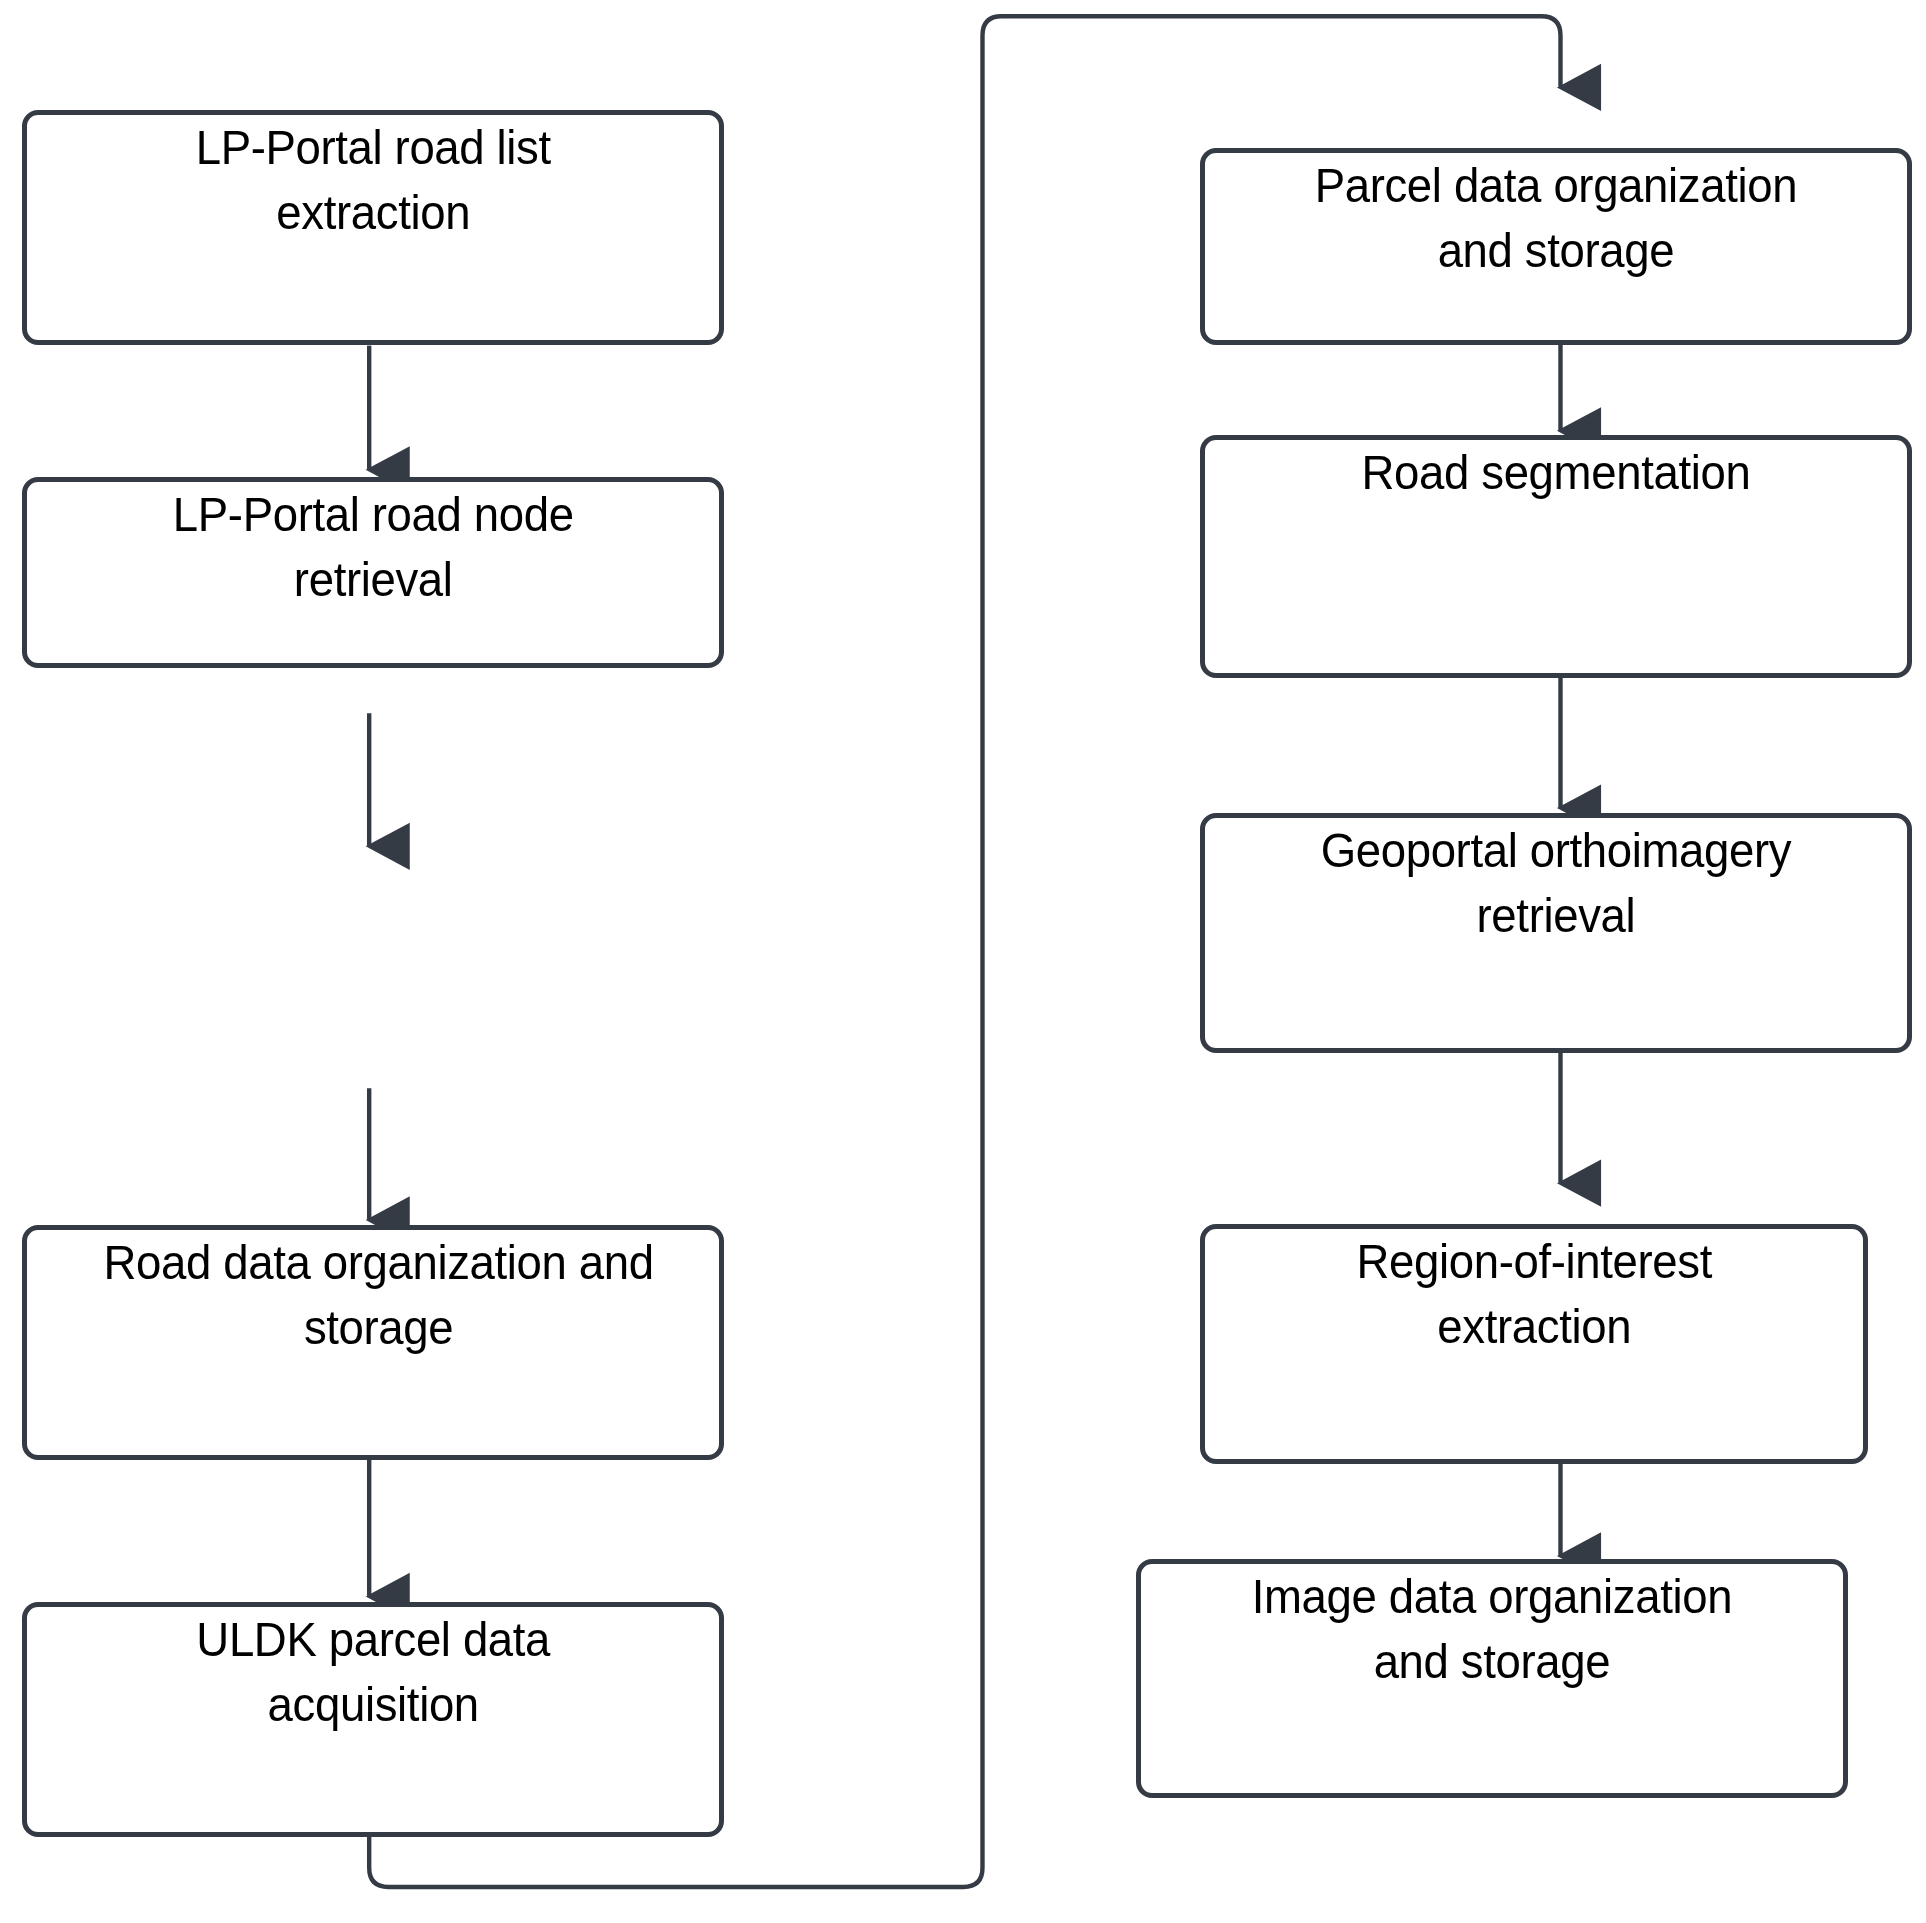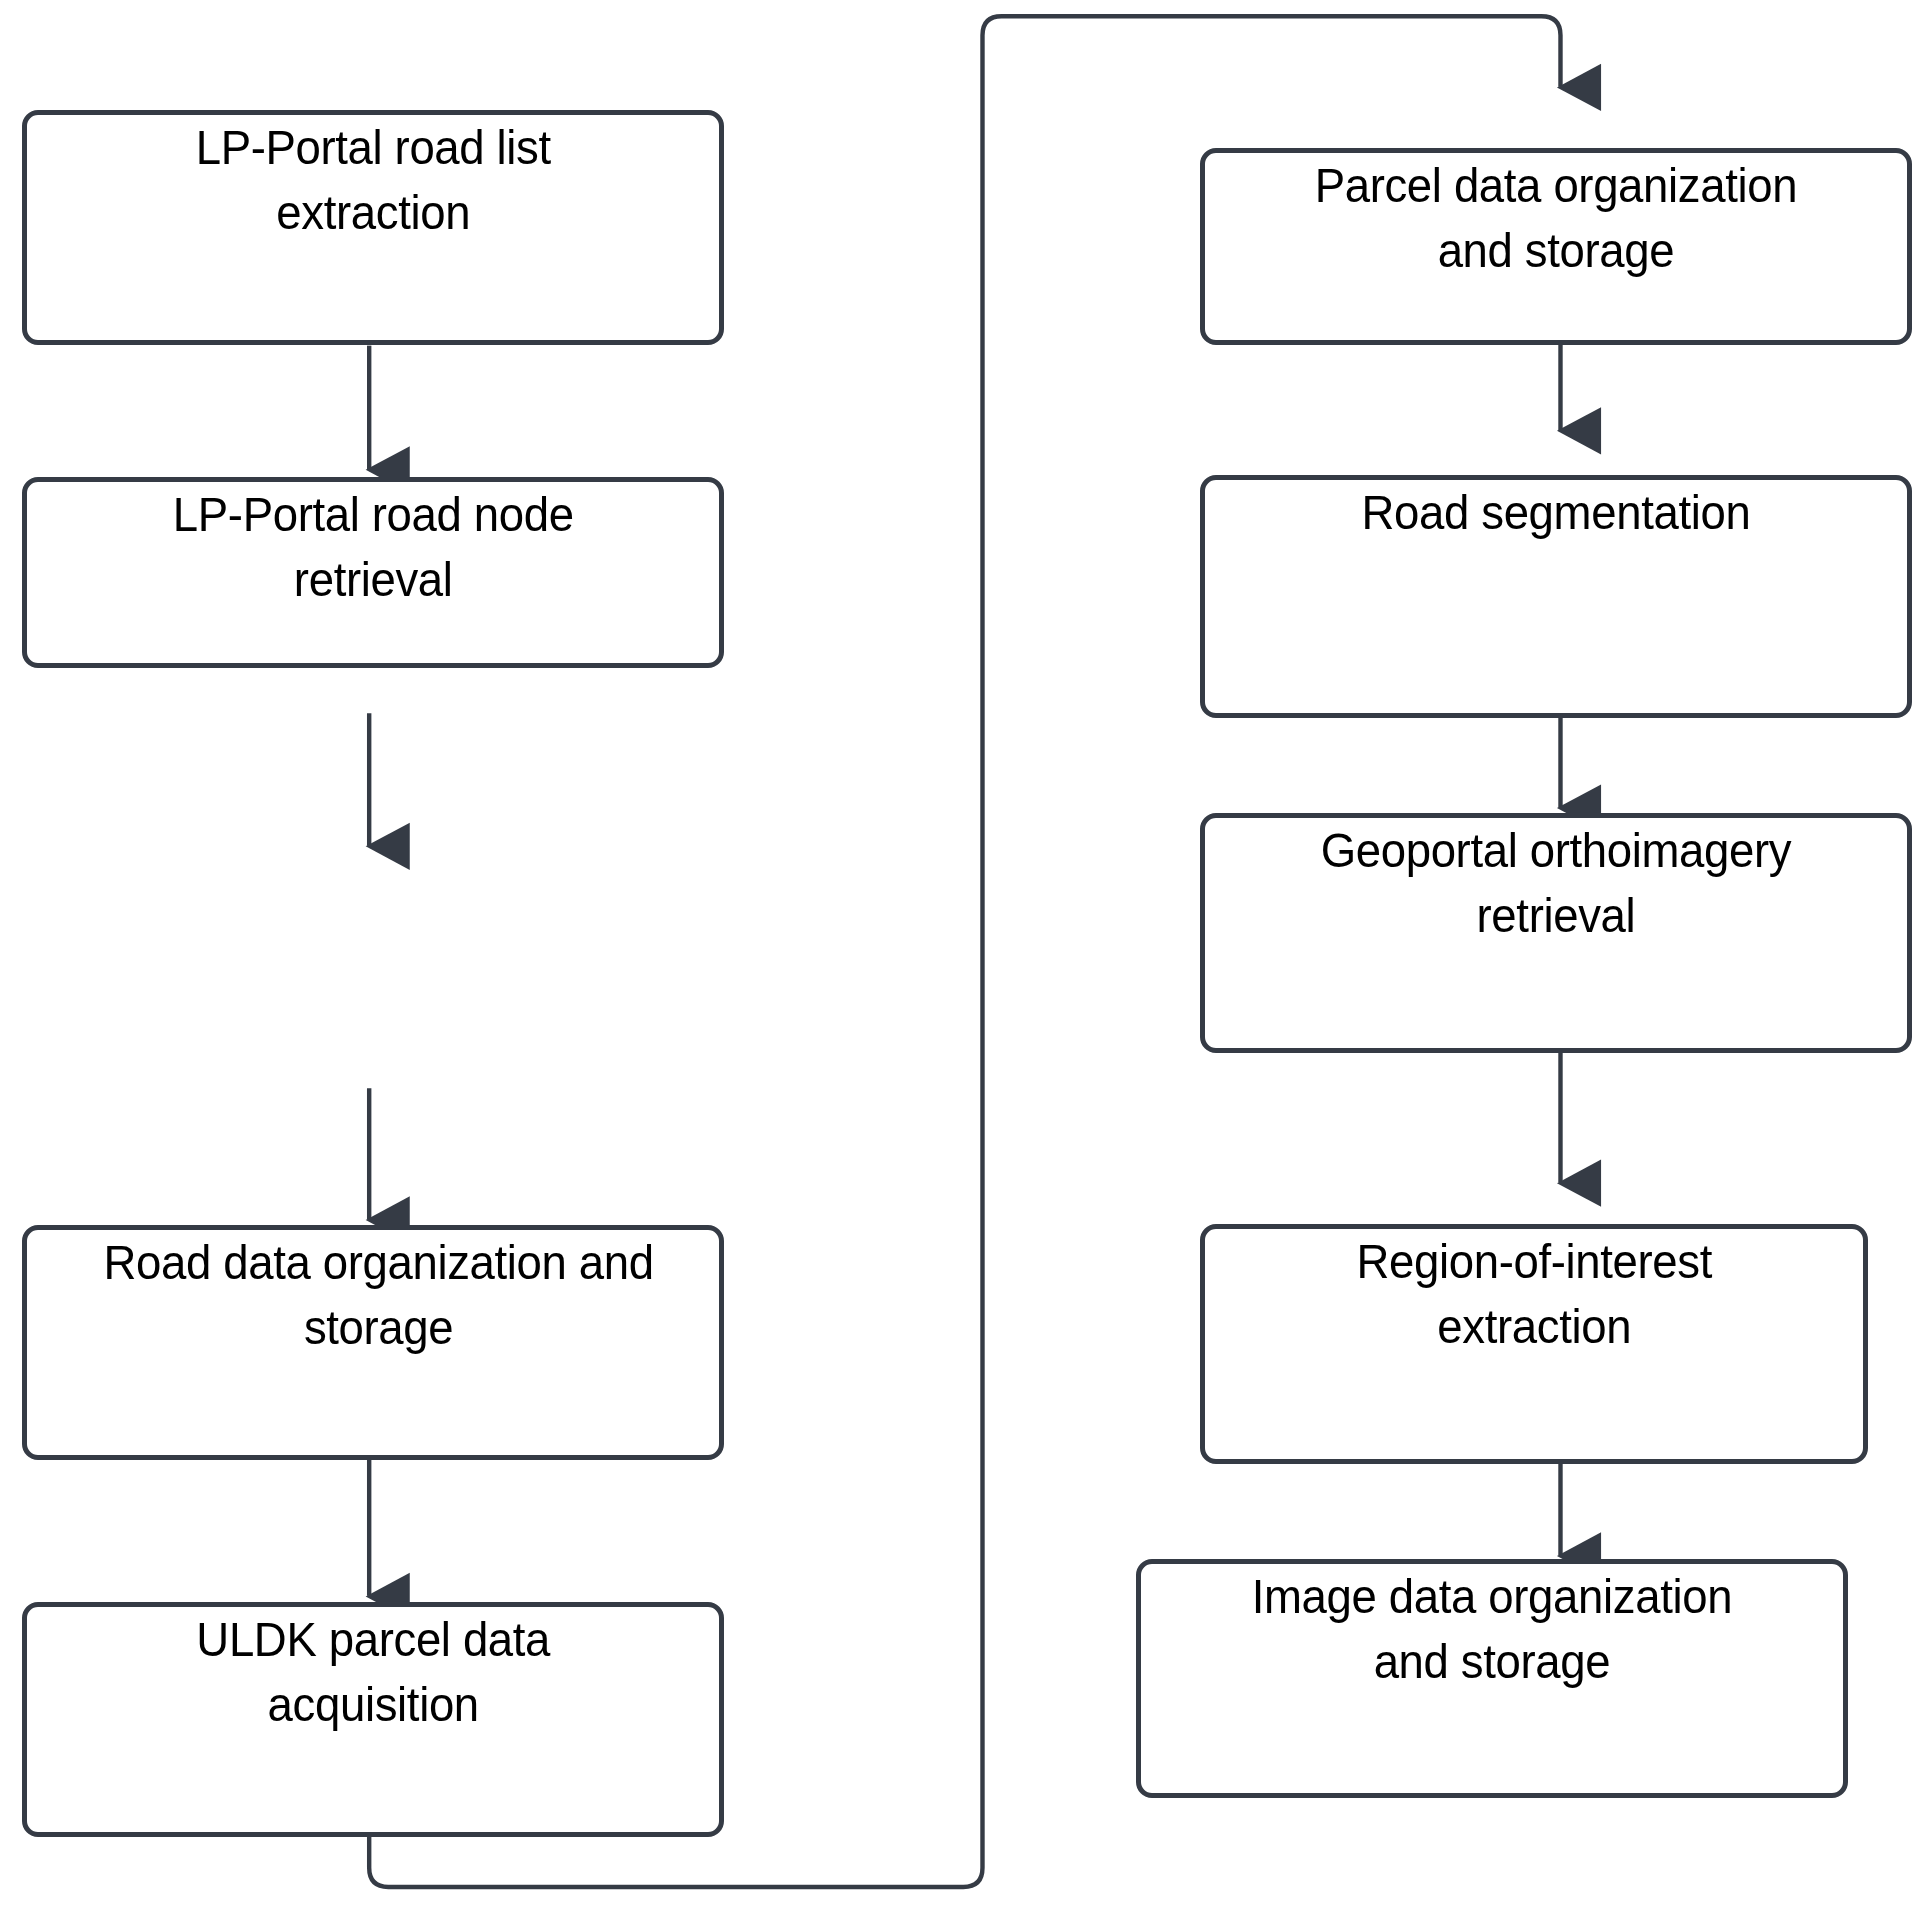--- a/index.html
+++ b/index.html
@@ -105,21 +105,21 @@
   <div class="node" style="left:22px; top:1602px; width:702px; height:235px;">
     <span class="node-label">ULDK parcel data
 acquisition</span>
   </div>
 
   <div class="node" style="left:1200px; top:110px; width:712px; height:197px;margin-top:38px;">
     <span class="node-label">Parcel data organization
 and storage</span>
   </div>
 
-  <div class="node" style="left:1200px; top:435px; width:712px; height:243px;margin-top:40px;">
+  <div class="node" style="left:1200px; top:435px; width:712px; height:243px;">
     <span class="node-label">Road segmentation</span>
   </div>
 
   <div class="node" style="left:1200px; top:813px; width:712px; height:240px;">
     <span class="node-label">Geoportal orthoimagery
 retrieval</span>
   </div>
 
   <div class="node" style="left:1200px; top:1224px; width:668px; height:240px;">
     <span class="node-label">Region-of-interest

